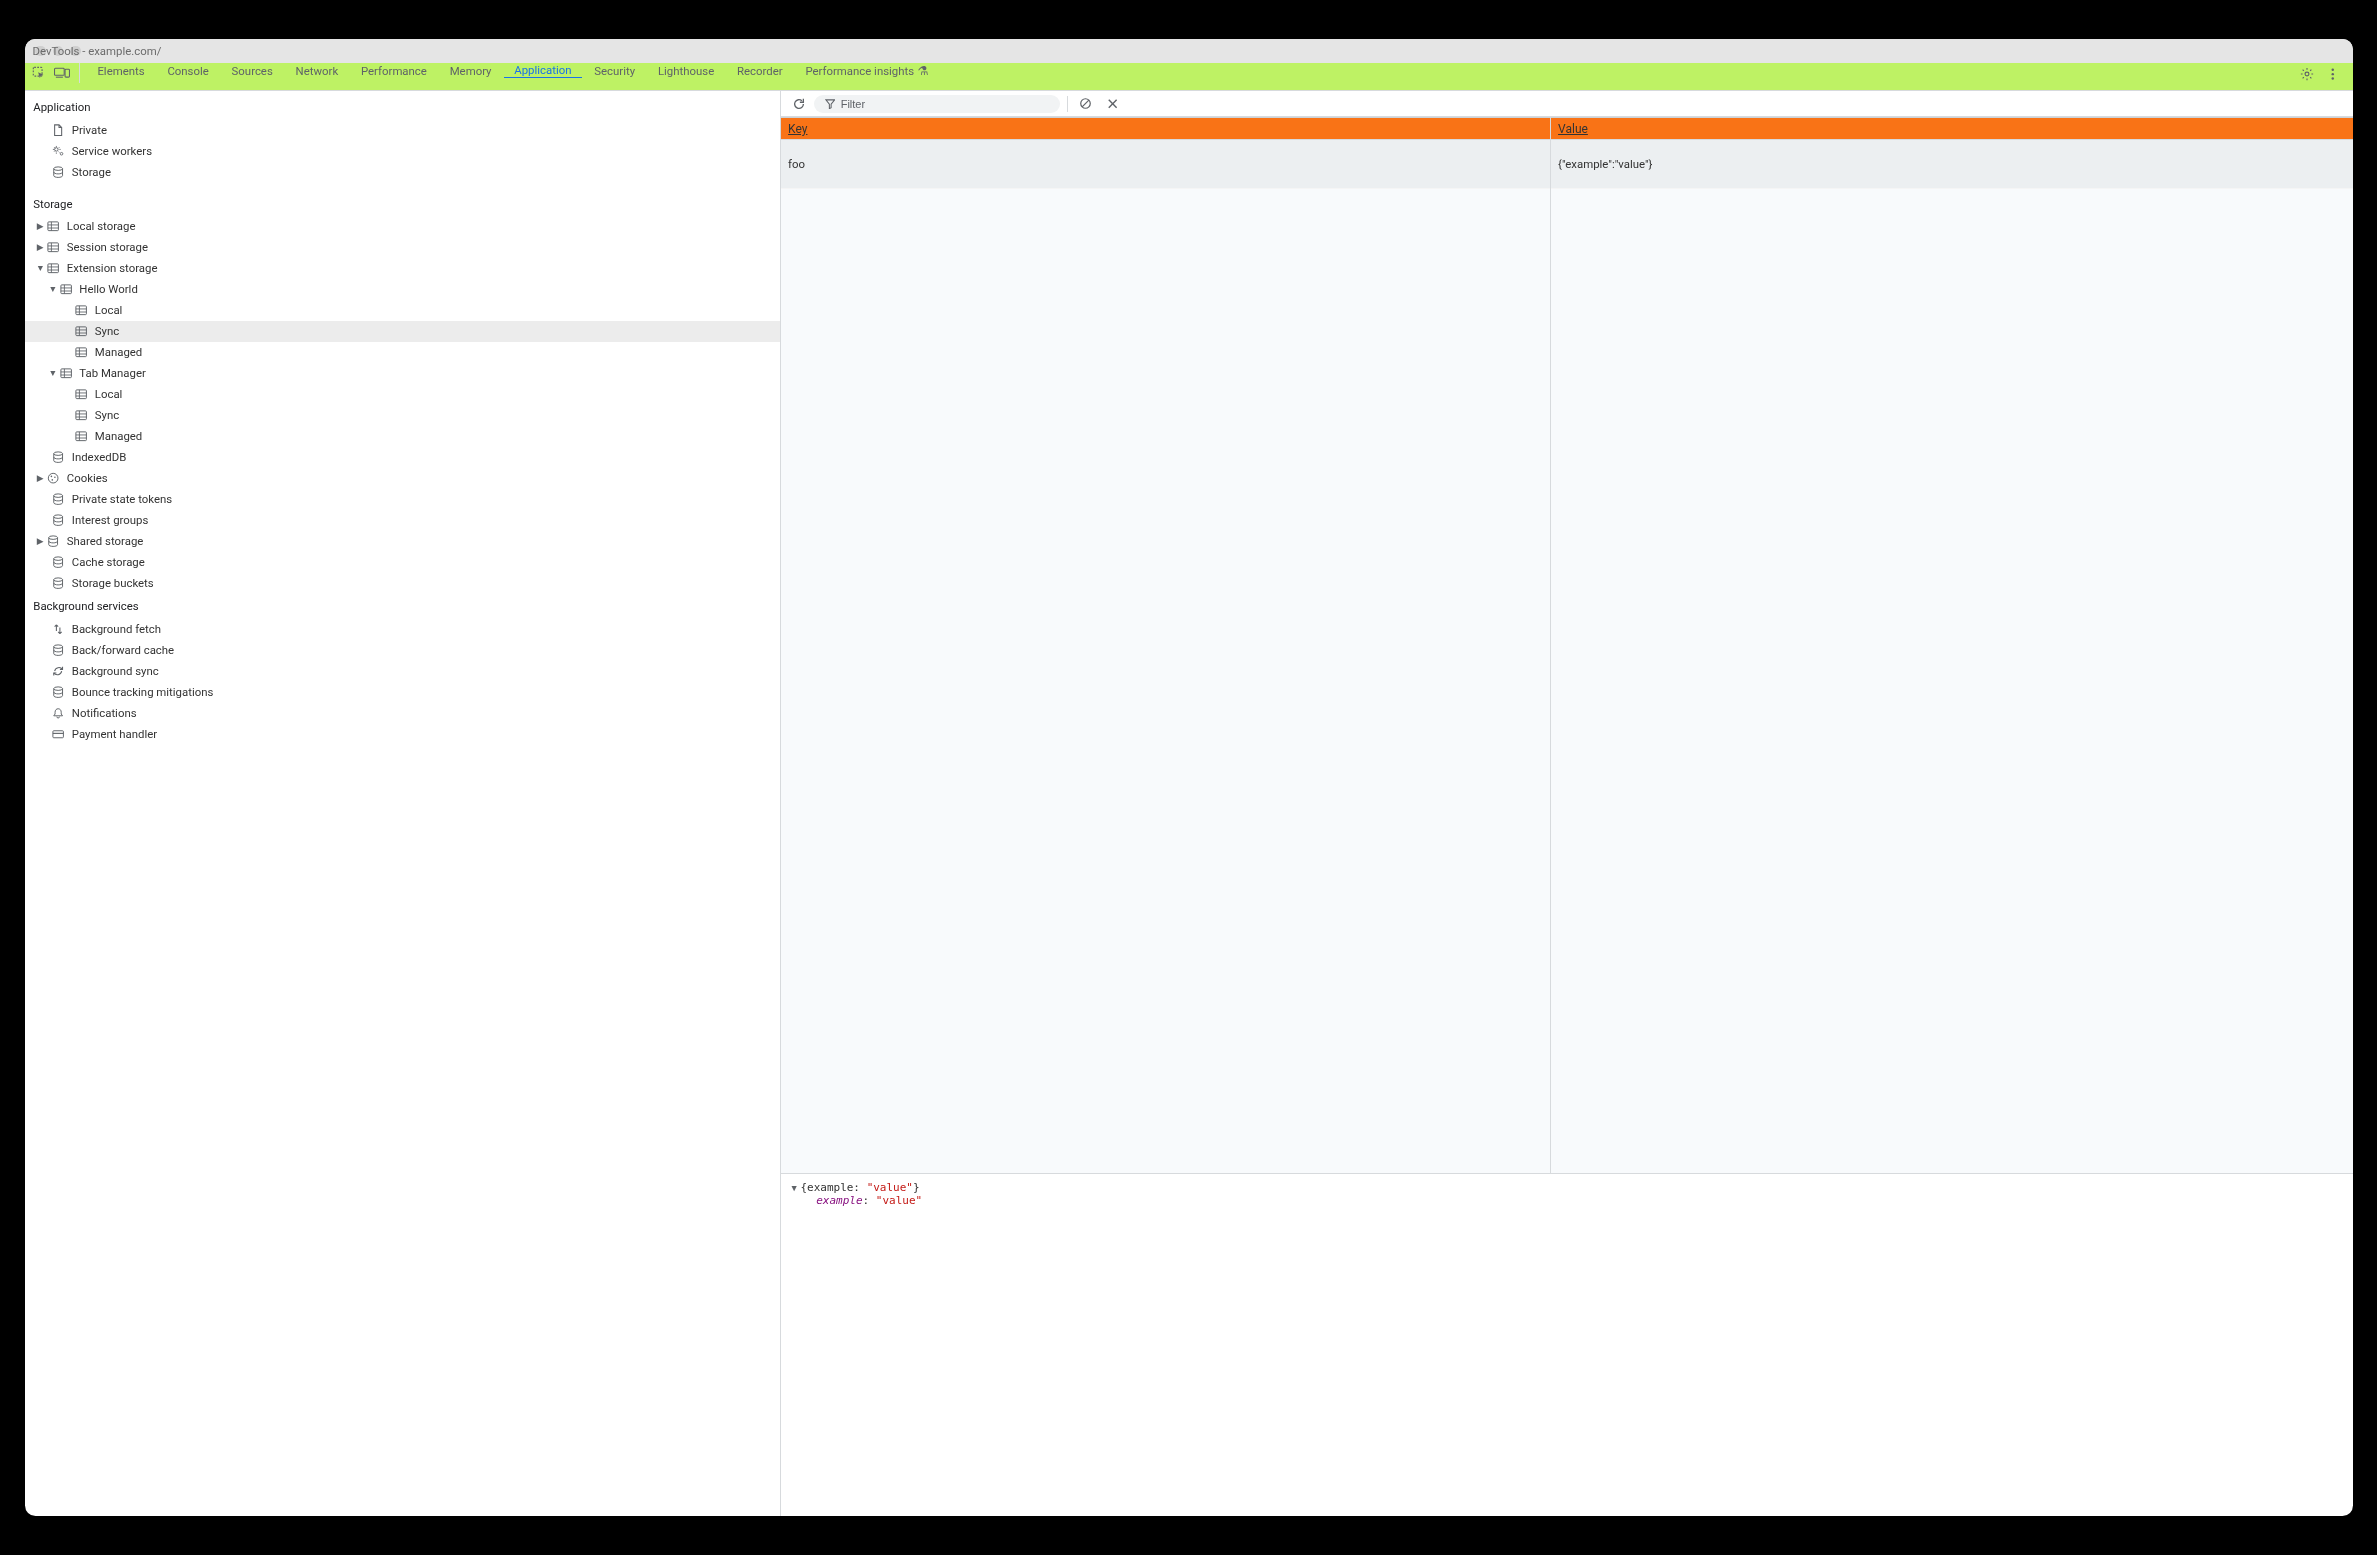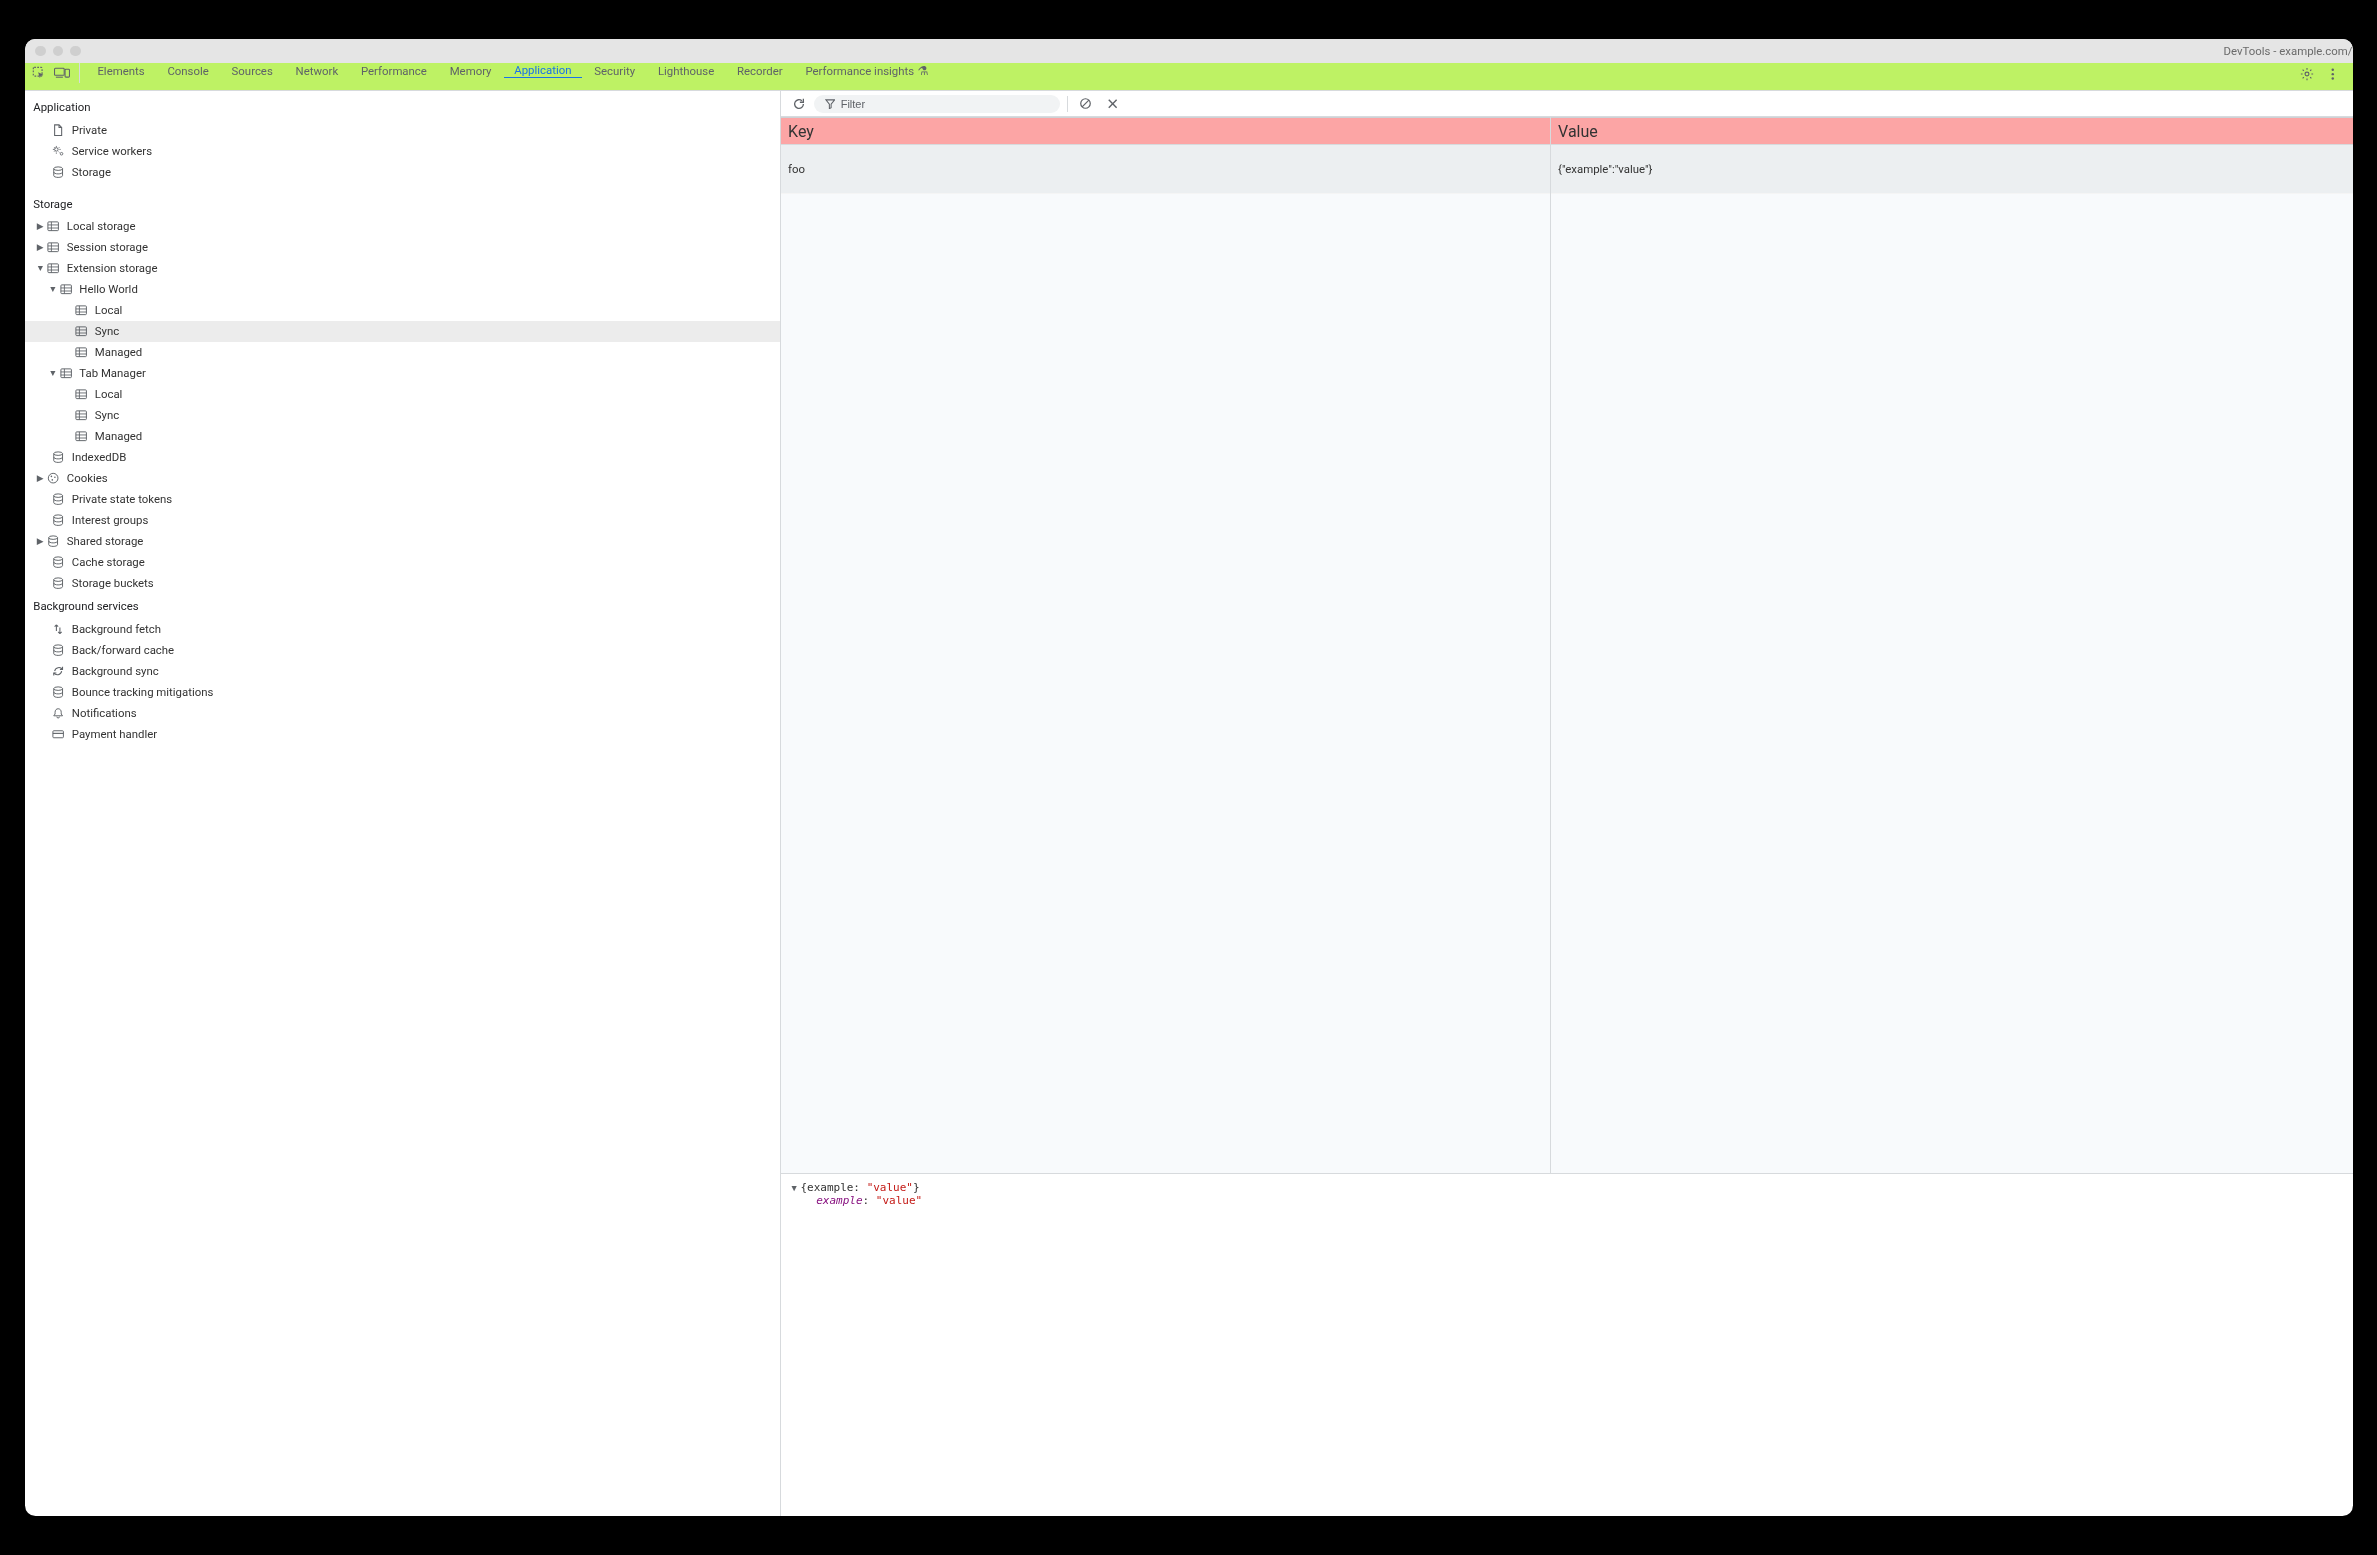--- a/index.html
+++ b/index.html
@@ -37,22 +37,22 @@
   gap: 7px;
   padding-left: 10.5px;
 }
 .traffic > span {
   width: 10.5px; height: 10.5px;
   border-radius: 50%;
   background: #cfcfcf;
 }
 .titlebar .title {
   position: absolute;
-  left: 0; right: 0;
-  text-align: right;
+  left: 8px; right: 0;
+  text-align: left;
   color: #6b6b6b;
   font-size: 11.4px;
   pointer-events: none;
 }
 .tabbar {
   height: 28px;
   background: #bef264;
   border-bottom: 0.9px solid #d7dadd;
   display: flex;
   align-items: flex-start;
@@ -191,26 +191,27 @@
   min-height: 0;
 }
 .gcol {
   display: flex;
   flex-direction: column;
   overflow: hidden;
 }
 .gcol.key { width: 49%; border-right: 0.9px solid #d7dadd; }
 .gcol.val { flex: 1; }
 .ghead {
-  background: #fca5a5;
+  background: #f97316;
   border-bottom: 0.9px solid #d7dadd;
   border-top: 0.9px solid #cdd2d6;
   padding: 3.5px 7px;
-  font-size: 16px;
+  font-size: 12px;
   color: #333;
+  text-decoration: underline;
 }
 .grow {
   padding: 17px 7px;
   font-size: 11.4px;
   color: #333;
   background: #eceff1;
   border-bottom: 0.9px solid #f5f5f5;
 }
 .gfill { flex: 1; background: #f8fafc; }
 .detail {

